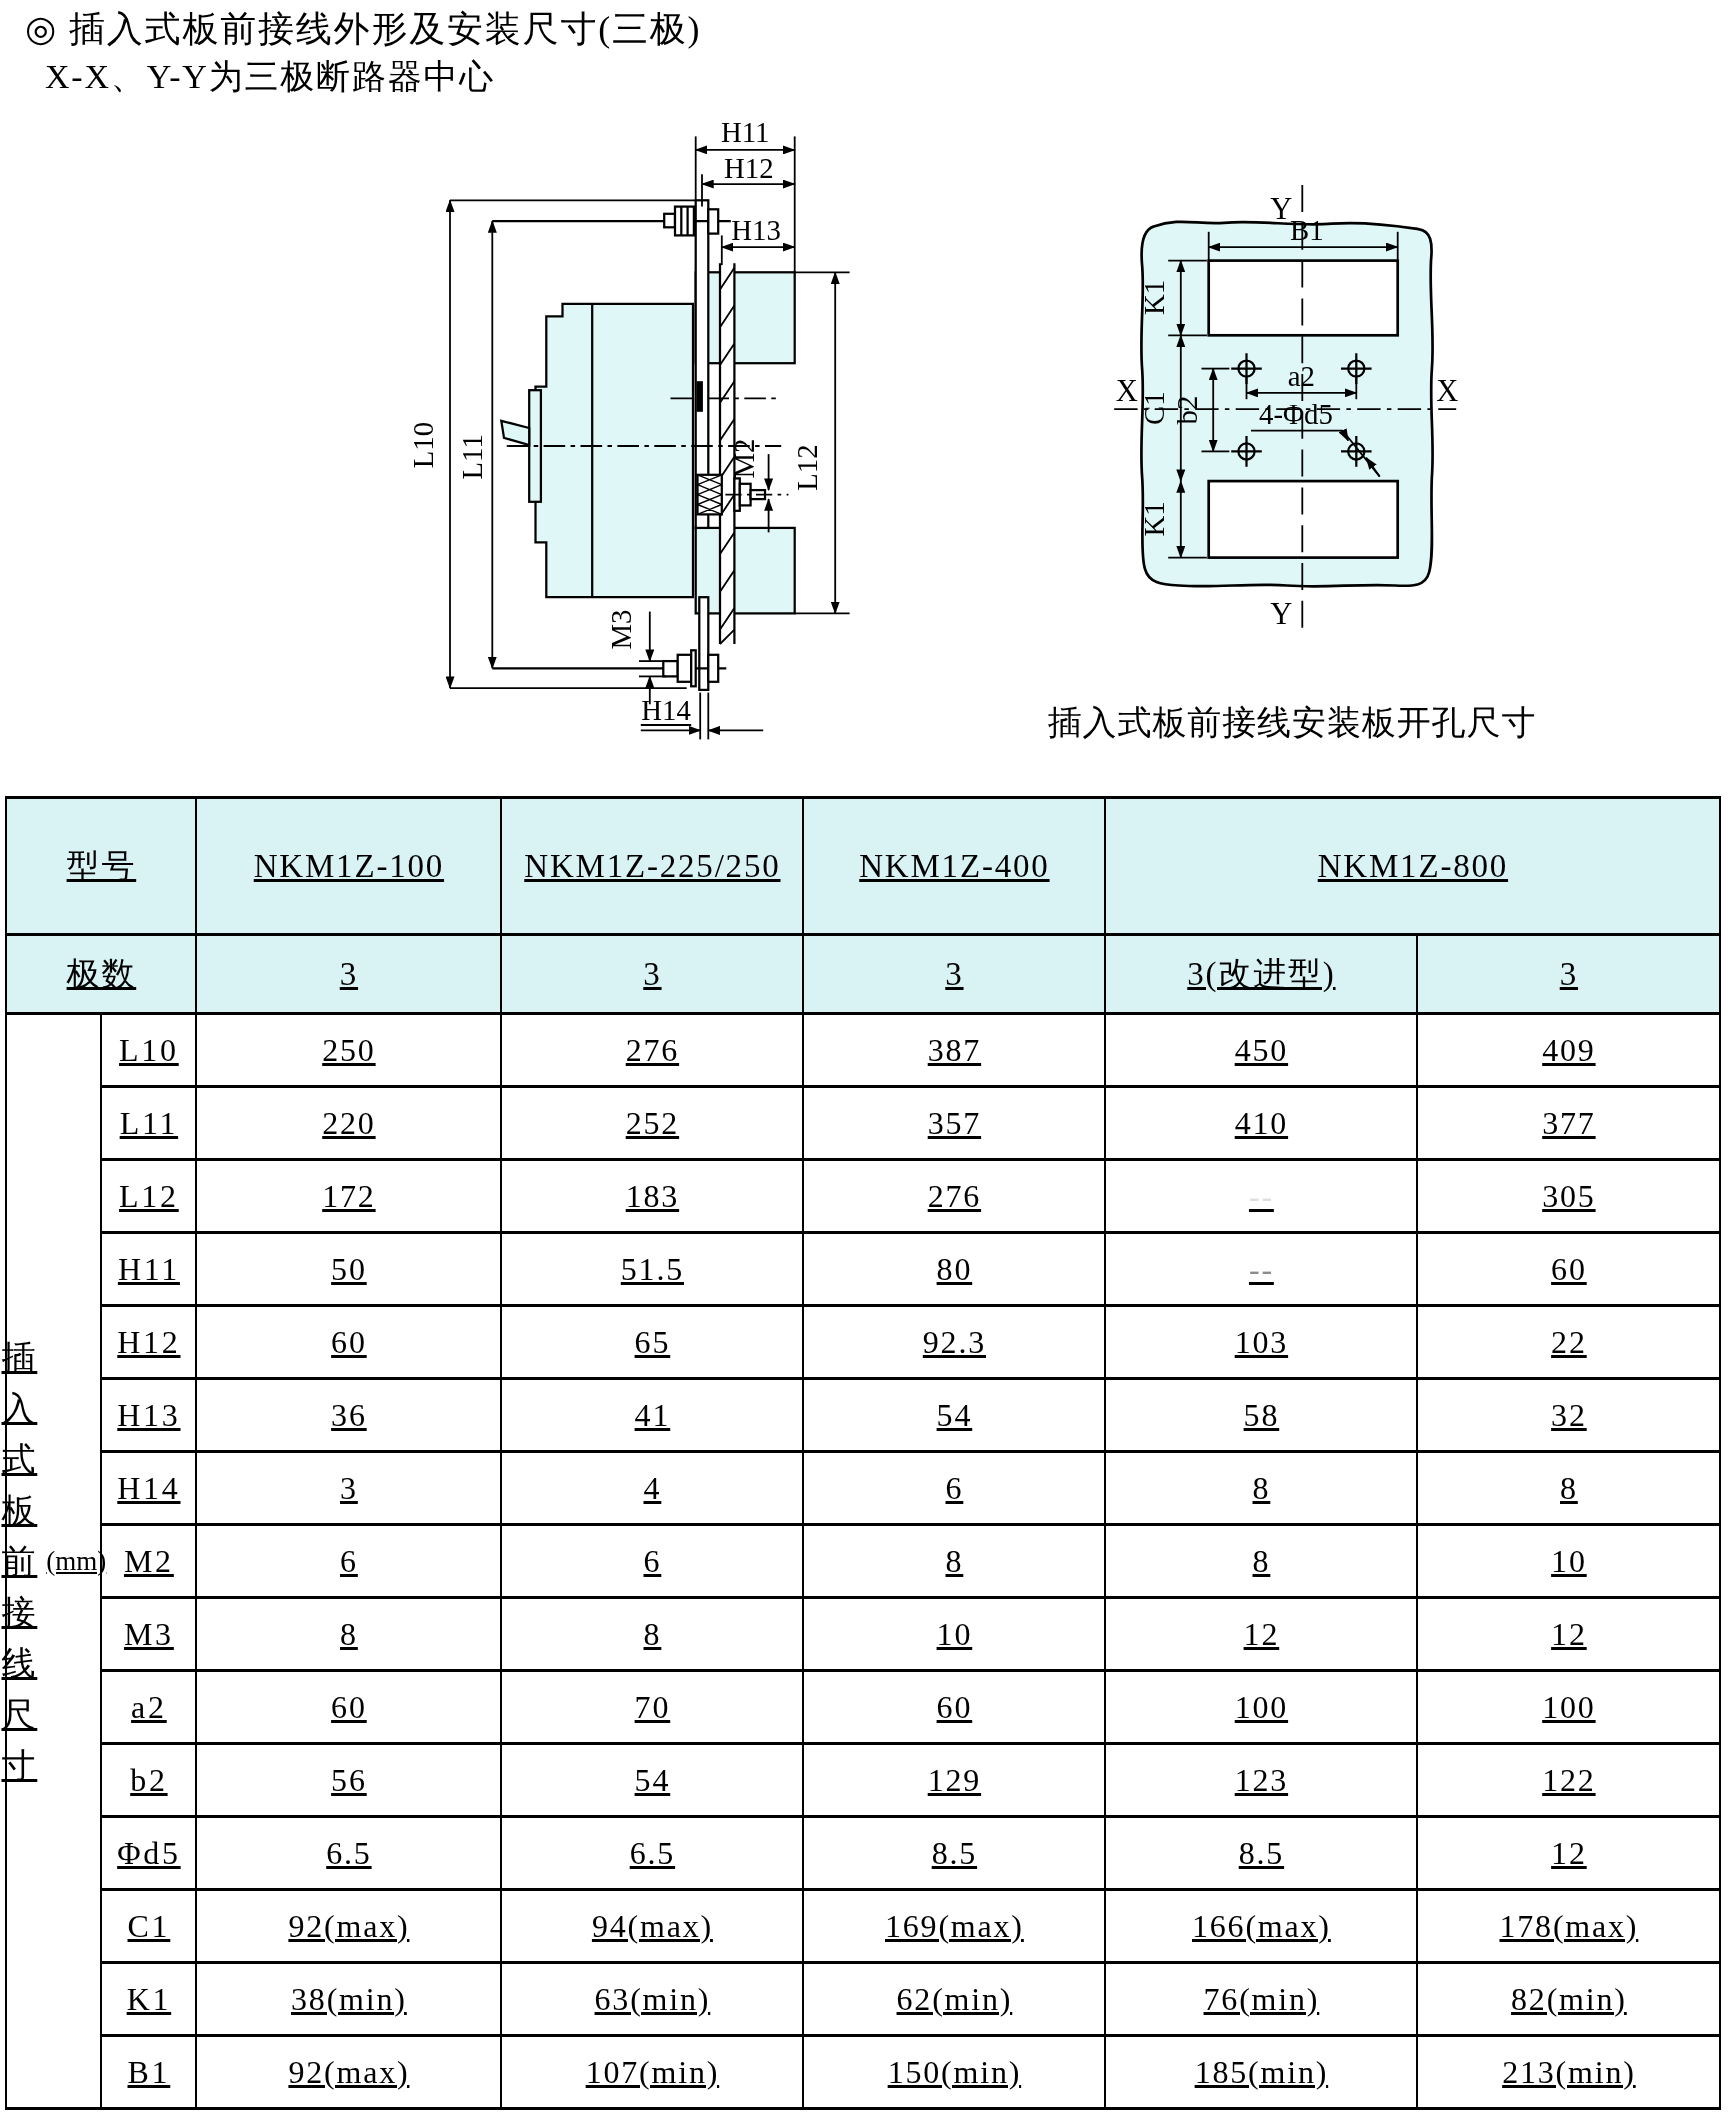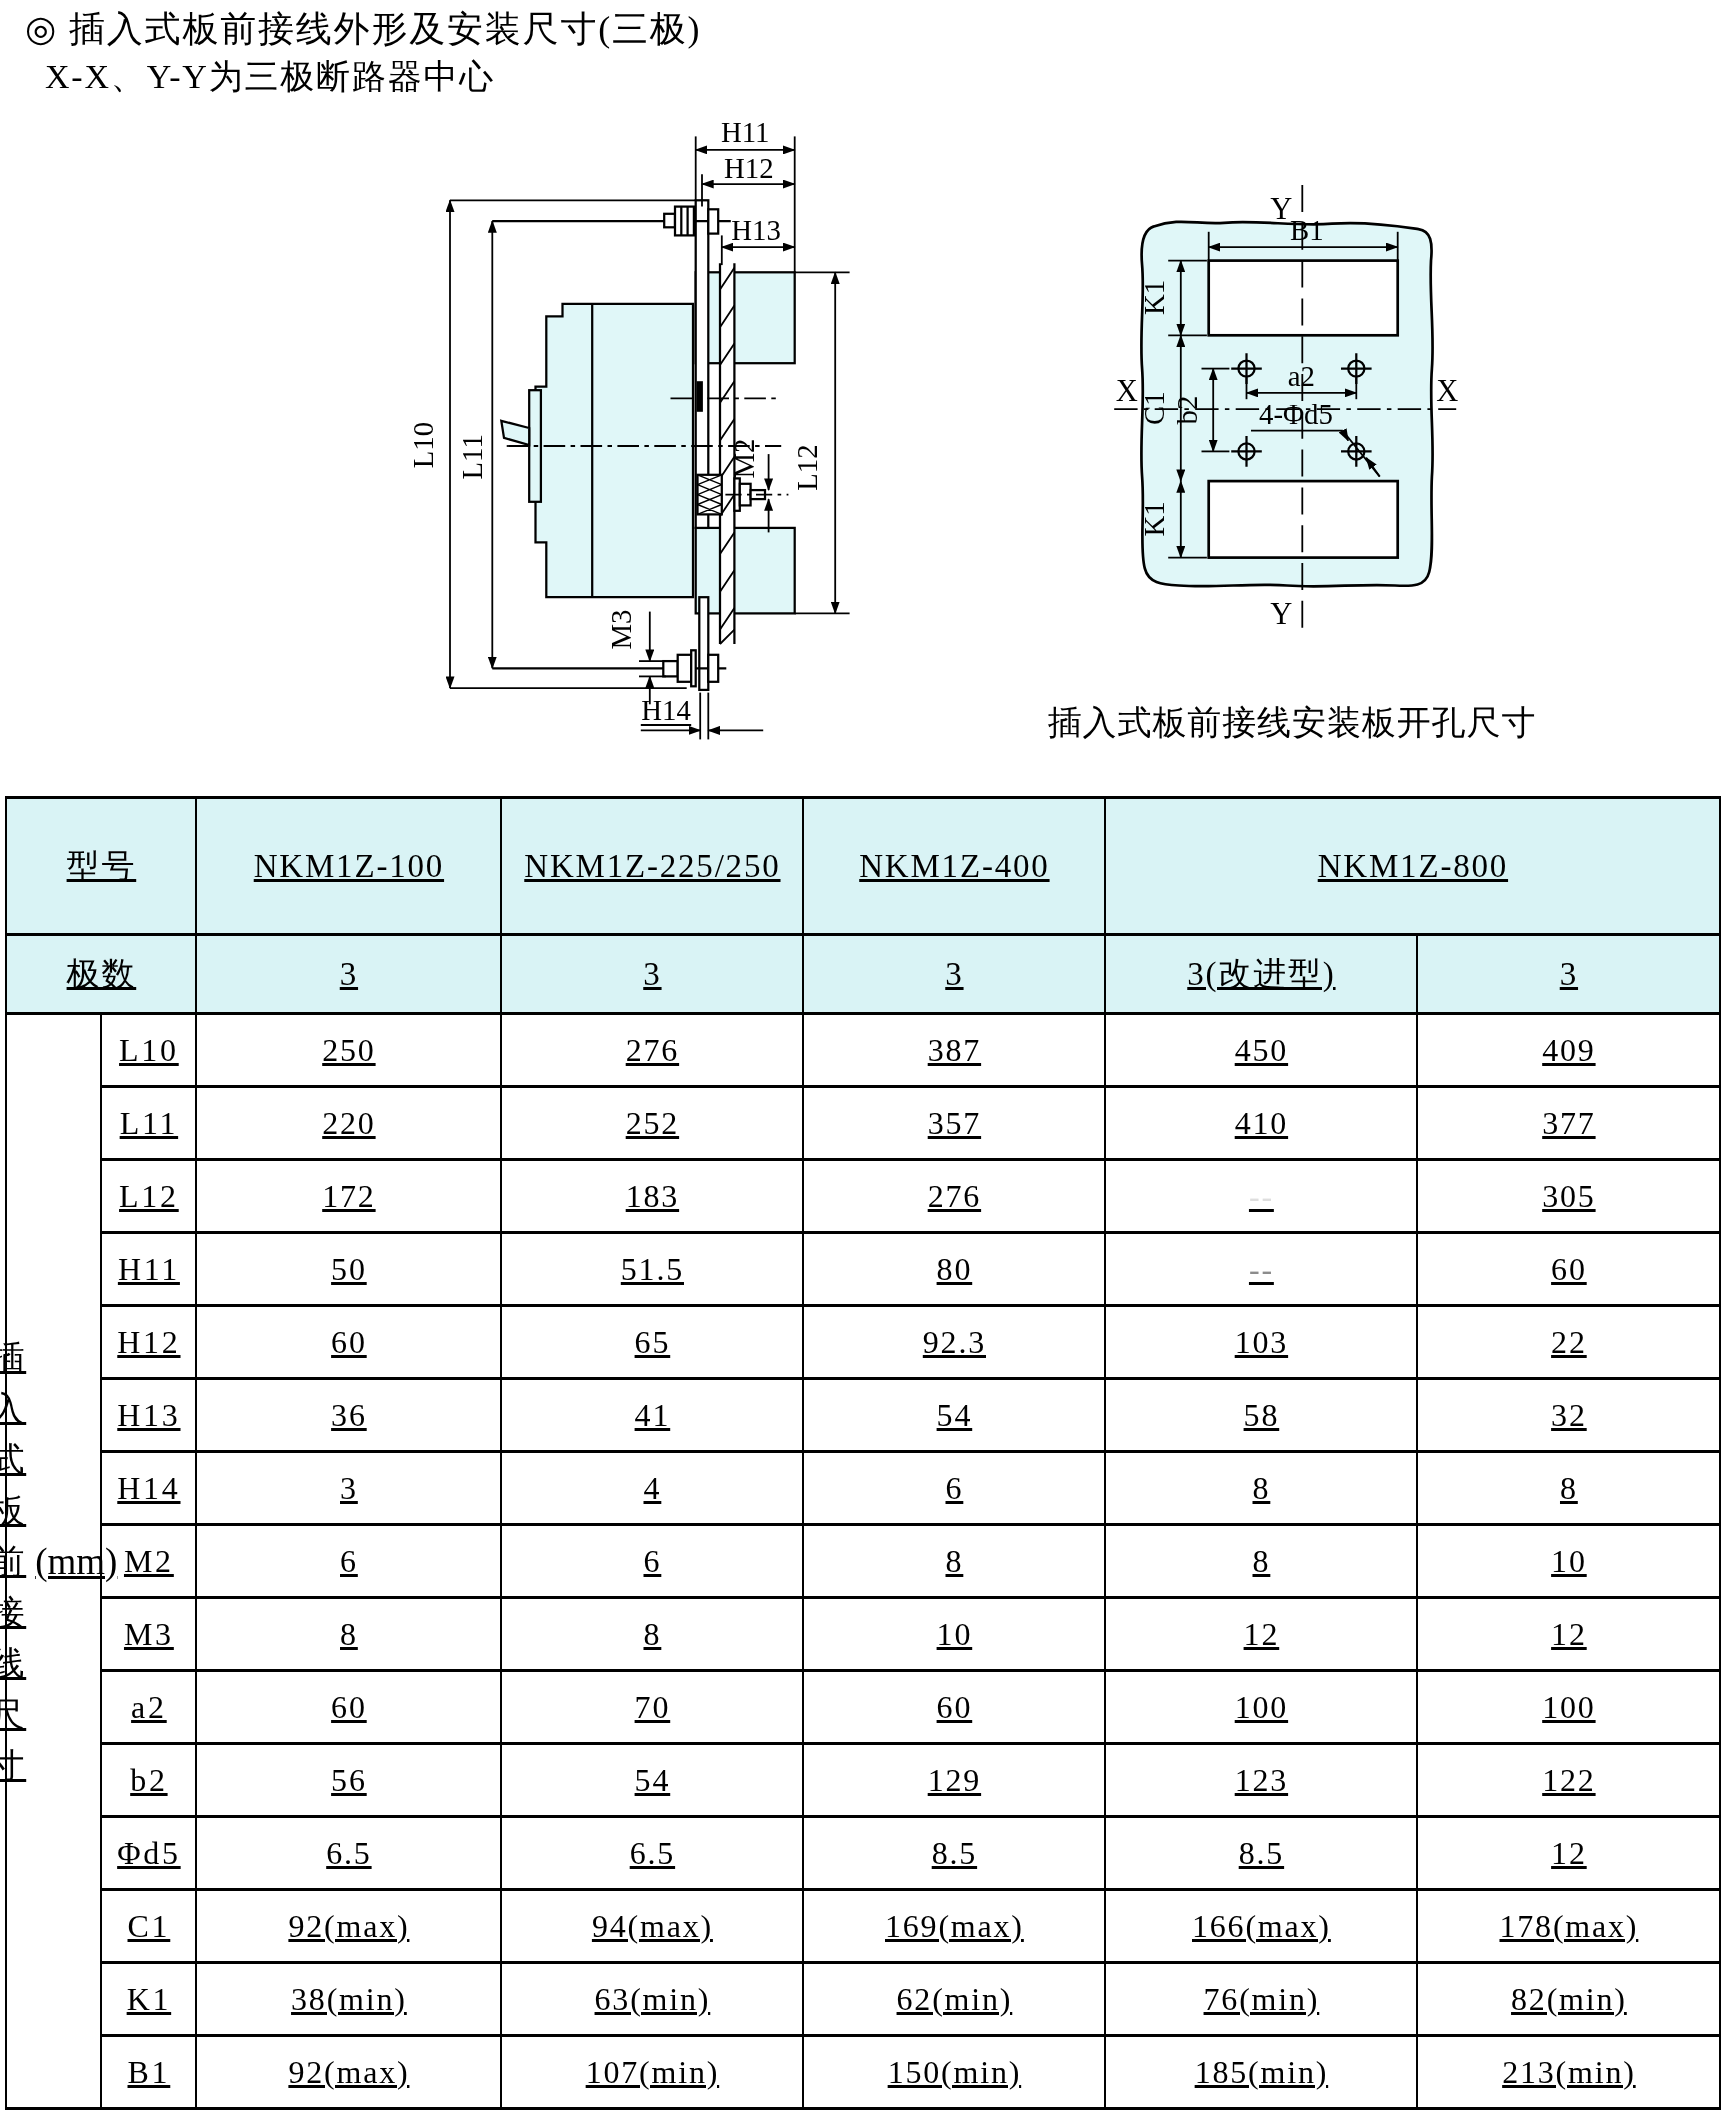--- a/index.html
+++ b/index.html
@@ -23,21 +23,21 @@
     text-align:center;vertical-align:middle;
     font-size:32px;letter-spacing:1.8px;padding:0;
   }
   #spec-table tr.hdr td{background:#d9f3f5;font-size:33px;}
   #spec-table td.rl{letter-spacing:2.7px;}
   #spec-table td.side{background:#ffffff;}
   #spec-table td.faint{color:#dedede;}
   #spec-table td.dim{color:#8c8c8c;}
   .sidewrap{display:flex;flex-direction:row;align-items:center;justify-content:center;gap:9px;}
   .sidetxt{width:38px;font-size:34px;line-height:1.5;word-break:break-all;text-align:center;}
-  .sideunit{font-size:37px;letter-spacing:0;}
+  .sideunit{font-size:27px;letter-spacing:0;}
 </style>
 </head>
 <body>
 
 <div class="abs" id="title-line1">◎ 插入式板前接线外形及安装尺寸(三极)</div>
 <div class="abs" id="title-line2">X-X、Y-Y为三极断路器中心</div>
 
 <svg class="abs" style="left:0;top:86px" width="1728" height="711" viewBox="0 96 1920 790">
   <defs>
     <marker id="aE" markerWidth="14" markerHeight="10" refX="13" refY="5" orient="auto" markerUnits="userSpaceOnUse">

